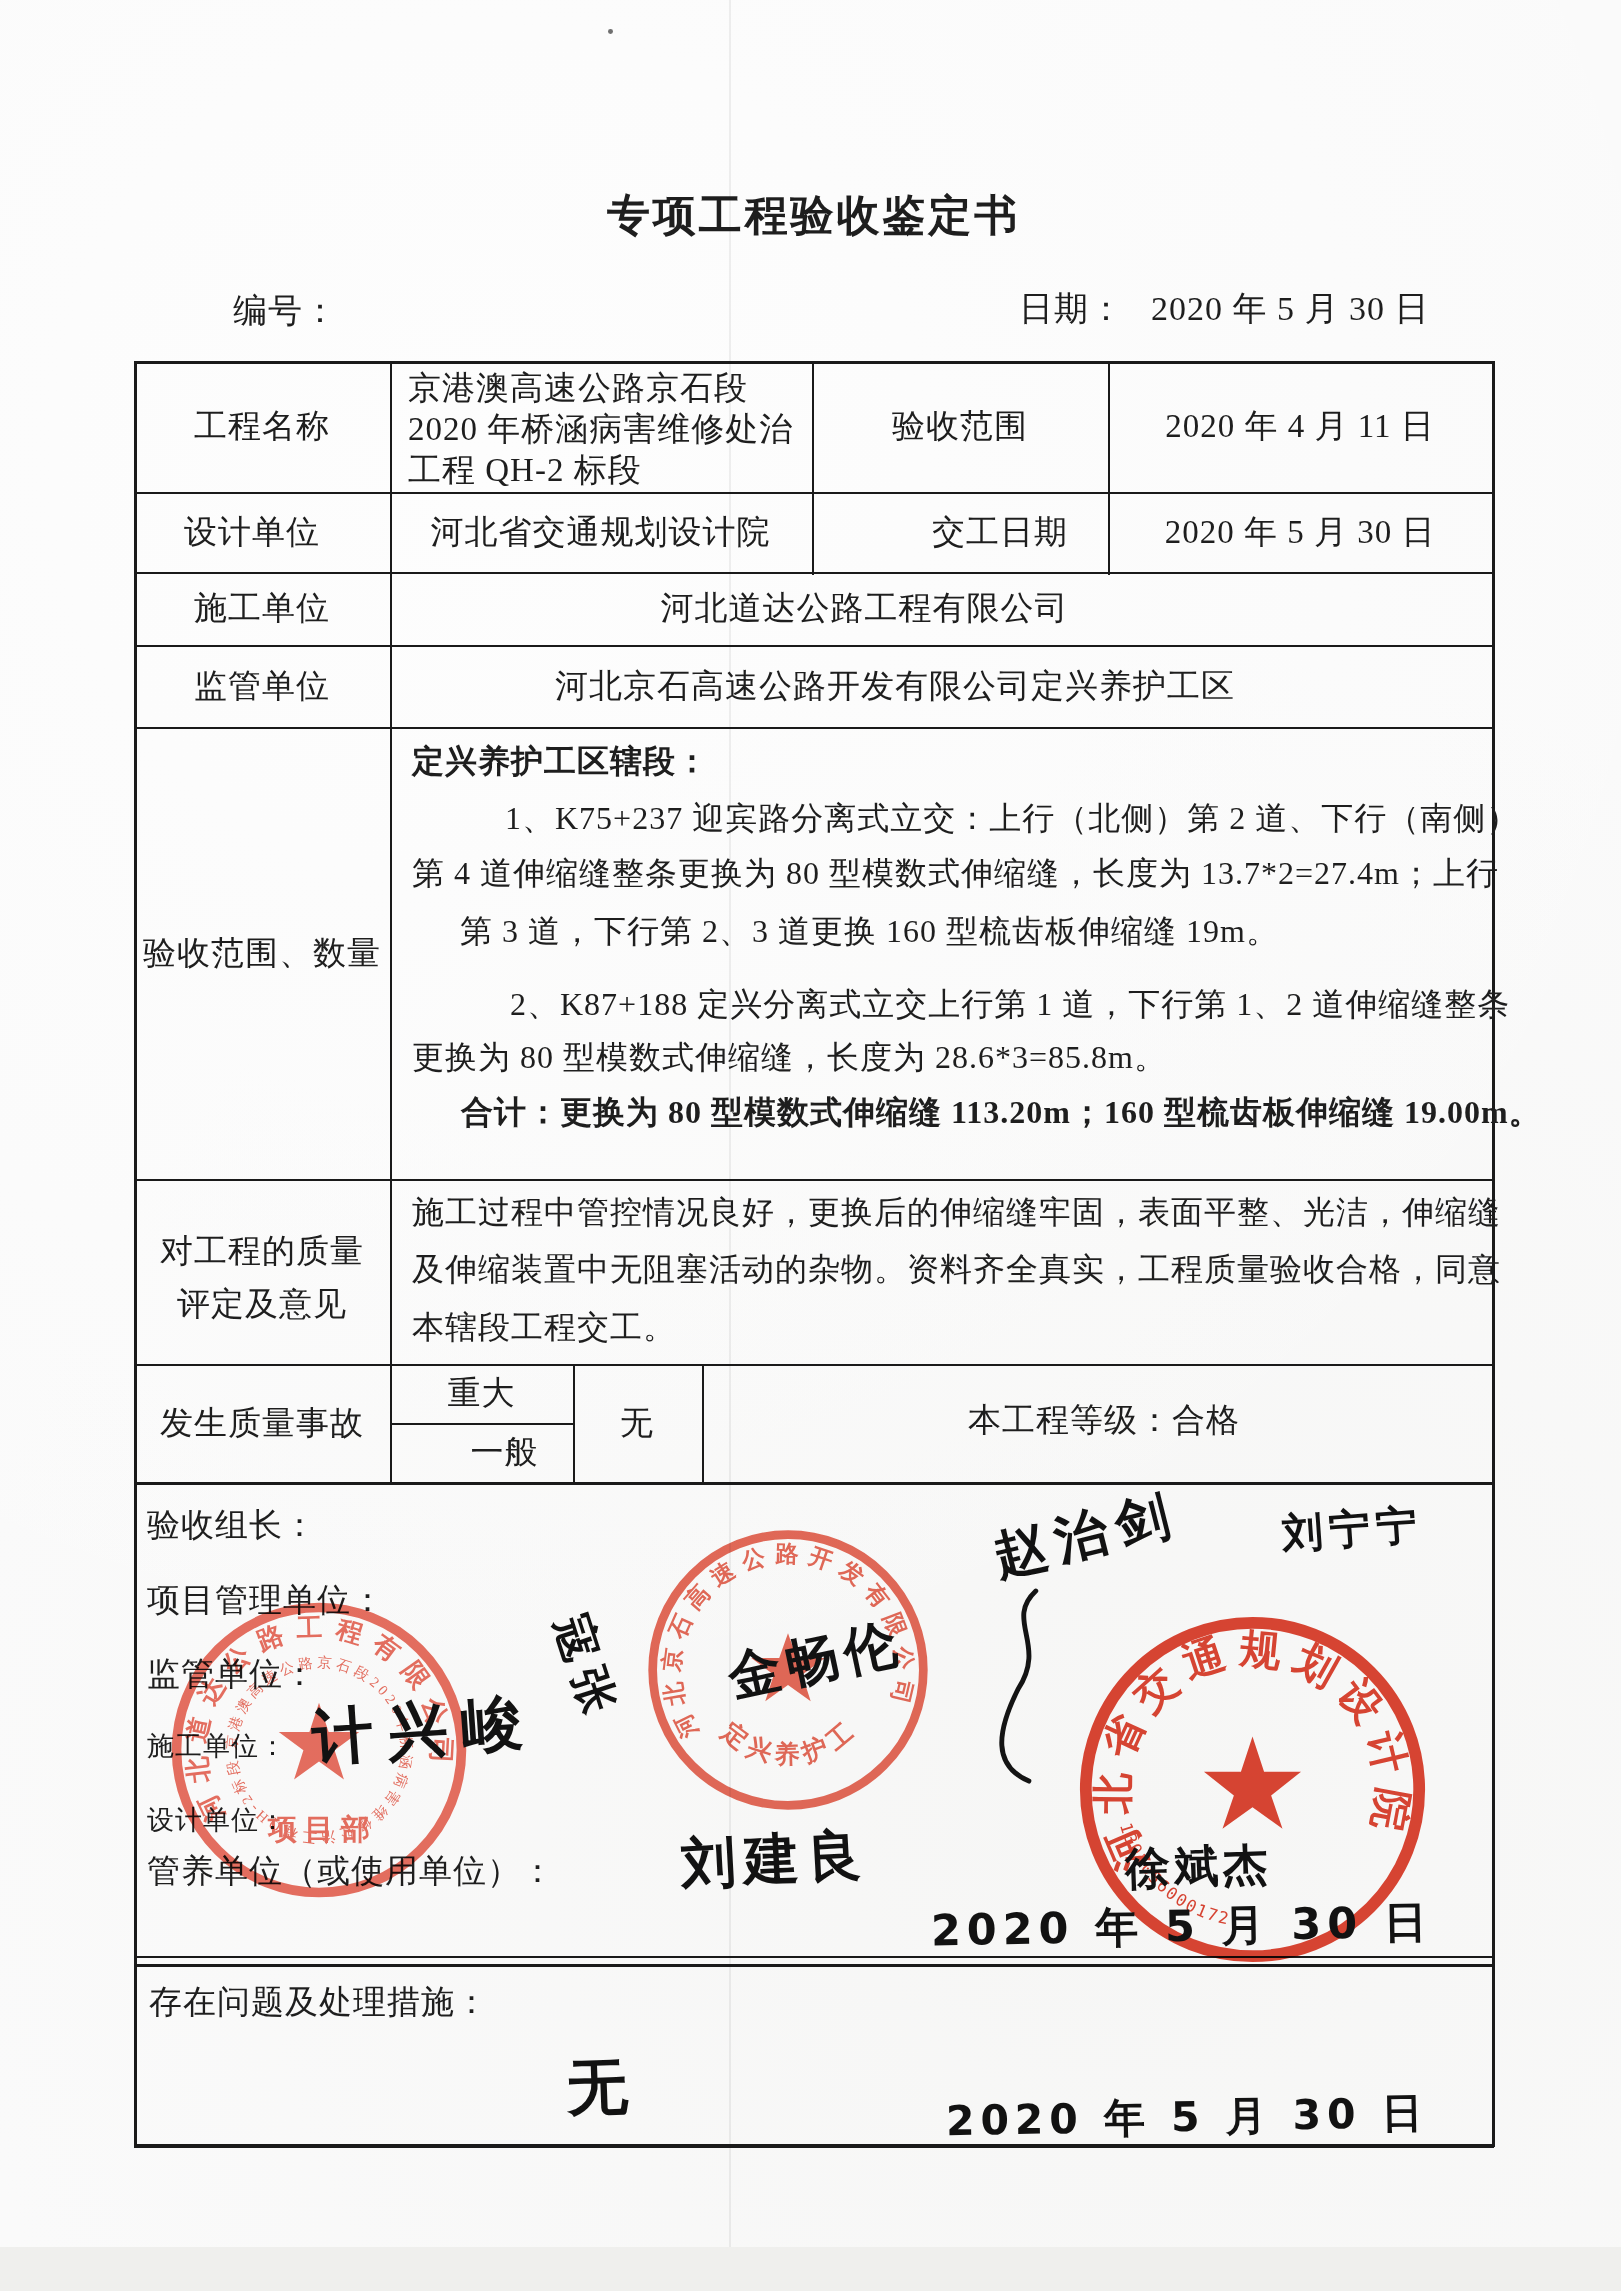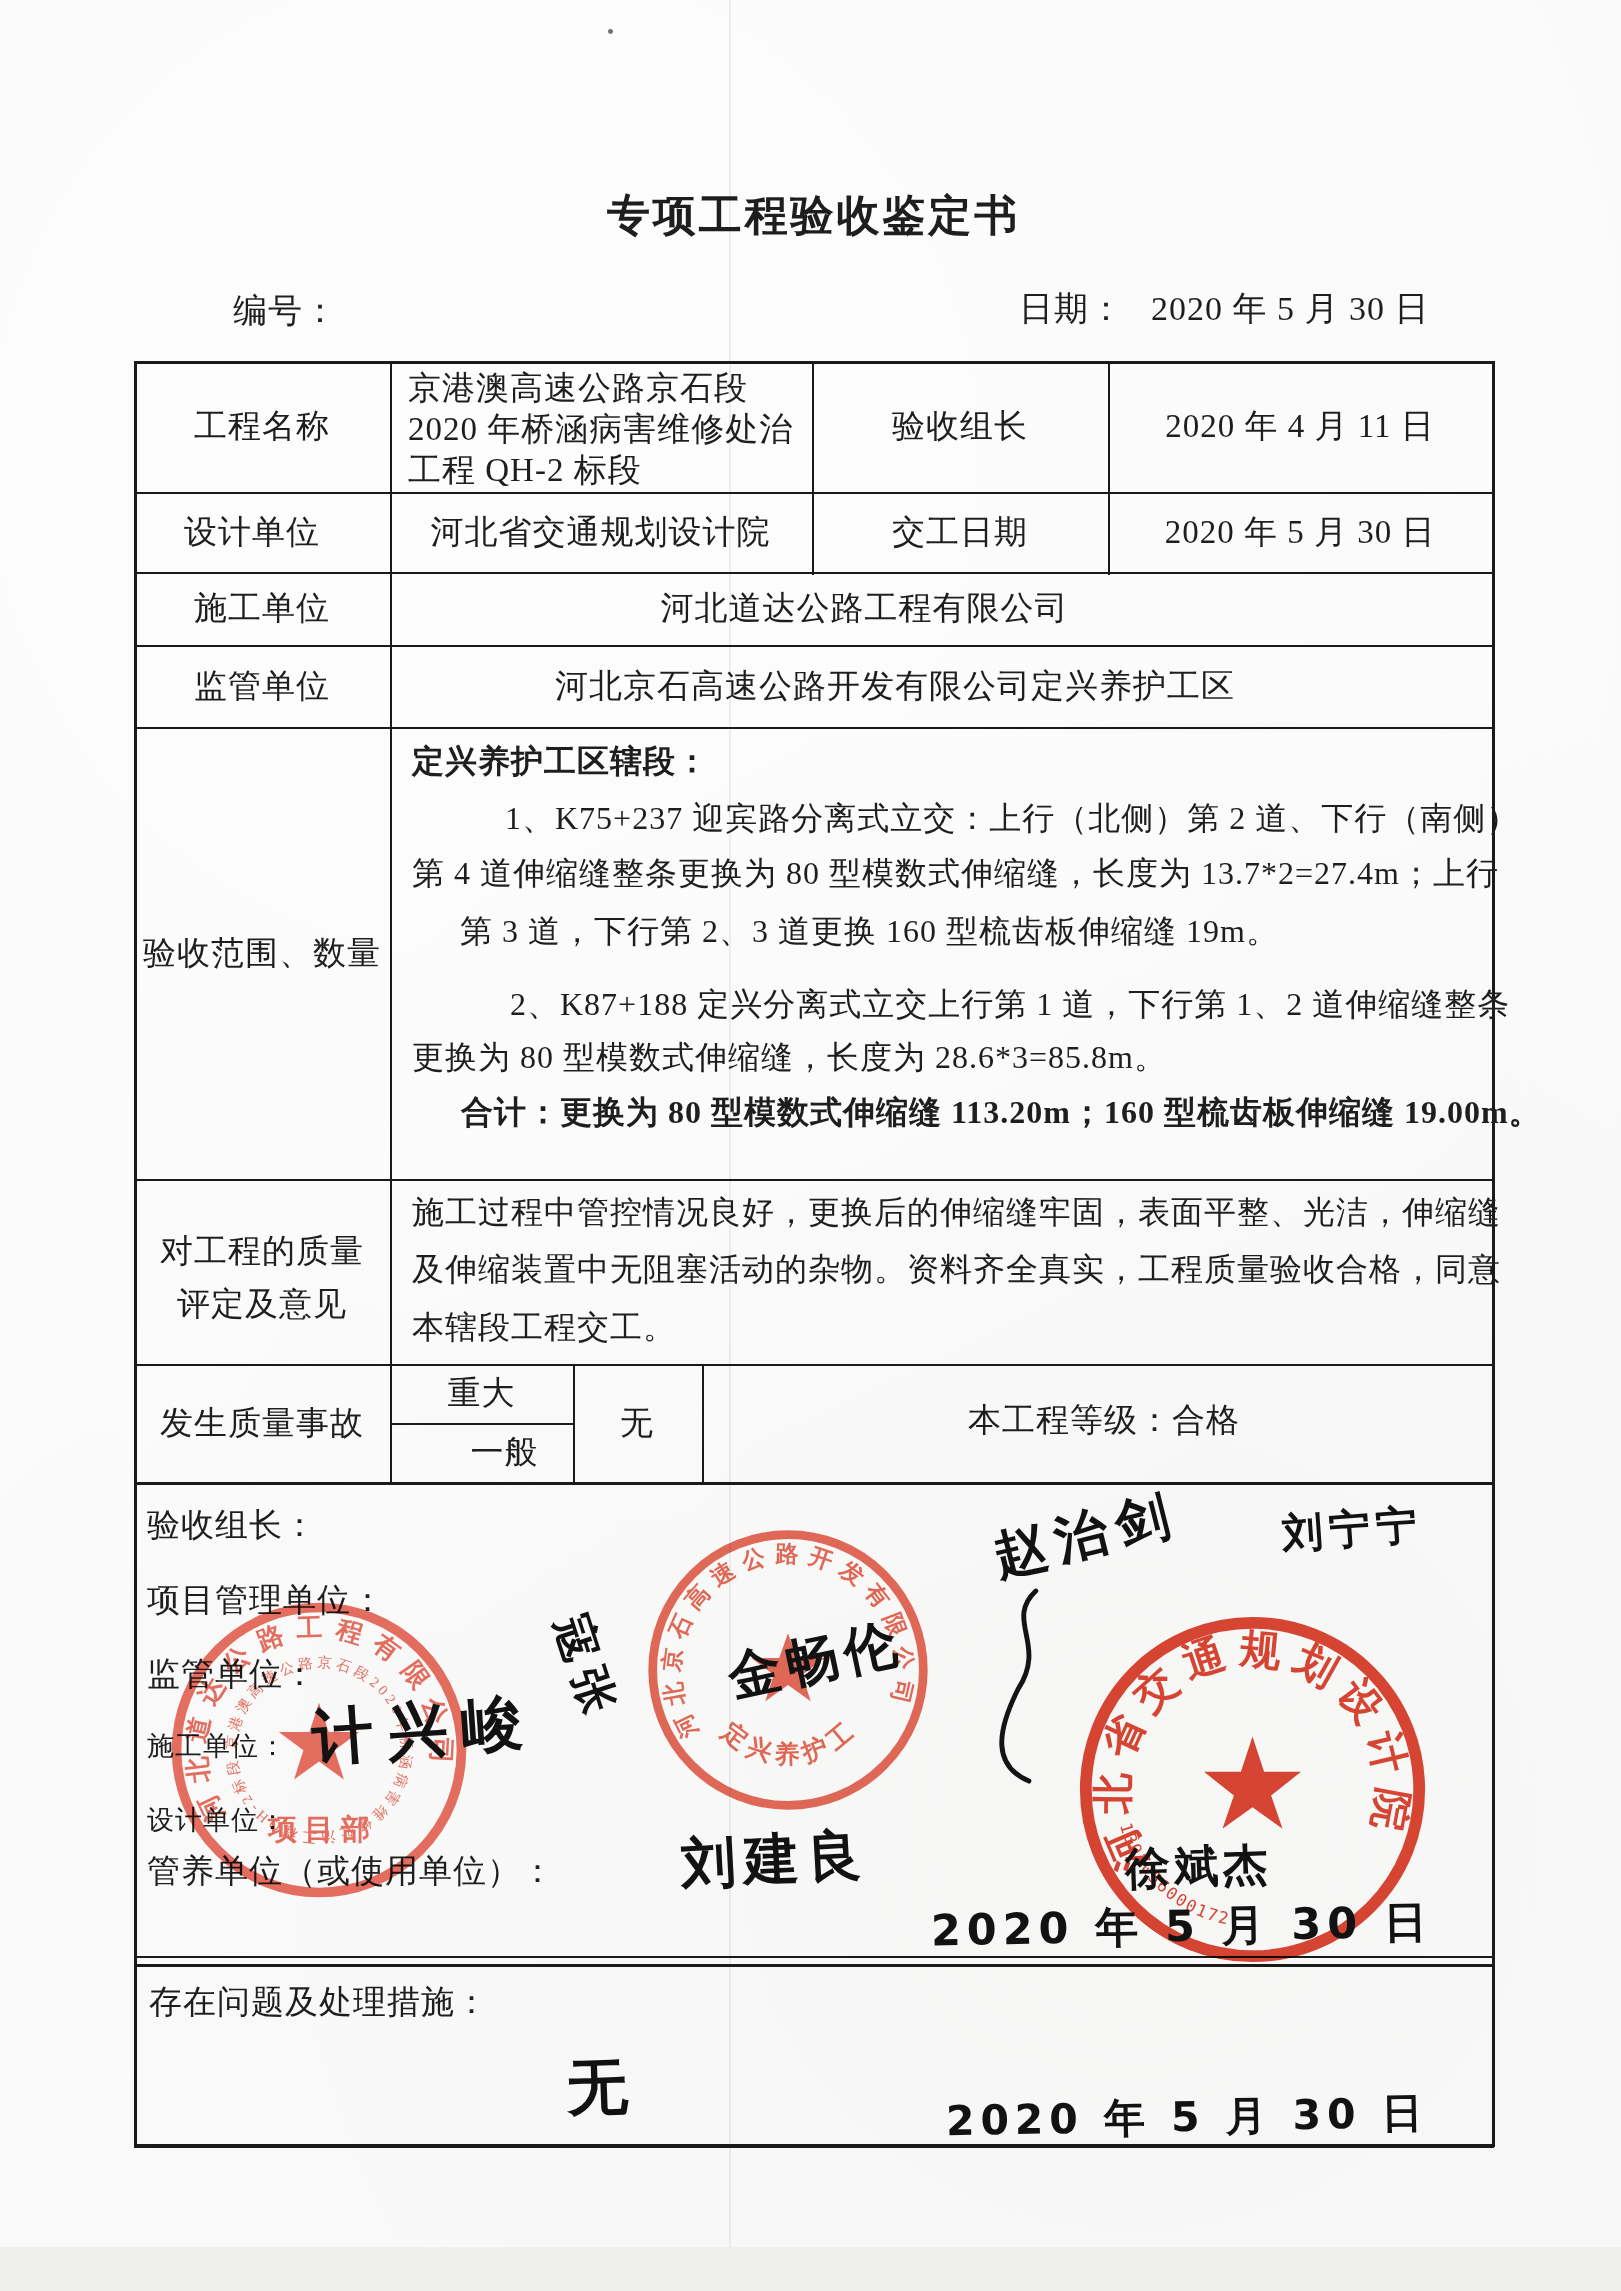--- a/index.html
+++ b/index.html
@@ -59,26 +59,26 @@
   <div class="vline" style="left:1108px;top:361px;width:2px;height:214px;"></div>
   <div class="vline" style="left:573px;top:1364px;width:2px;height:120px;"></div>
   <div class="vline" style="left:702px;top:1364px;width:2px;height:120px;"></div>
 
   <div class="abs printed cell" style="left:134px;top:361px;width:256px;height:131px;font-size:33px;">工程名称</div>
   <div class="abs printed" style="left:408px;top:368px;width:397px;font-size:33px;line-height:41px;">
     <div class="scanline">京港澳高速公路京石段</div>
     <div class="scanline">2020 年桥涵病害维修处治</div>
     <div class="scanline">工程 QH-2 标段</div>
   </div>
-  <div class="abs printed cell" style="left:812px;top:361px;width:296px;height:131px;font-size:33px;">验收组长</div>
+  <div class="abs printed cell" style="left:812px;top:361px;width:296px;height:131px;font-size:33px;">验收范围</div>
   <div class="abs printed cell" style="left:1108px;top:361px;width:384px;height:131px;font-size:33px;">2020 年 4 月 11 日</div>
 
   <div class="abs printed cell" style="left:124px;top:492px;width:256px;height:80px;font-size:33px;">设计单位</div>
   <div class="abs printed cell" style="left:390px;top:492px;width:421px;height:80px;font-size:33px;">河北省交通规划设计院</div>
-  <div class="abs printed cell" style="left:812px;top:492px;width:296px;height:80px;font-size:33px;">交工日期</div>
+  <div class="abs printed cell" style="left:812px;top:492px;width:296px;height:80px;font-size:33px;padding-left:40px;">交工日期</div>
   <div class="abs printed cell" style="left:1108px;top:492px;width:384px;height:80px;font-size:33px;">2020 年 5 月 30 日</div>
 
   <div class="abs printed cell" style="left:134px;top:572px;width:256px;height:73px;font-size:33px;">施工单位</div>
   <div class="abs printed cell" style="left:390px;top:572px;width:1102px;height:73px;font-size:33px;padding-right:153px;box-sizing:border-box;">河北道达公路工程有限公司</div>
 
   <div class="abs printed cell" style="left:134px;top:645px;width:256px;height:82px;font-size:33px;">监管单位</div>
   <div class="abs printed cell" style="left:390px;top:645px;width:1102px;height:82px;font-size:33px;padding-right:92px;box-sizing:border-box;">河北京石高速公路开发有限公司定兴养护工区</div>
 
   <div class="abs printed cell" style="left:134px;top:727px;width:256px;height:452px;font-size:33px;">验收范围、数量</div>
   <div class="abs printed bold scanline" style="left:412px;top:745px;font-size:32px;">定兴养护工区辖段：</div>

